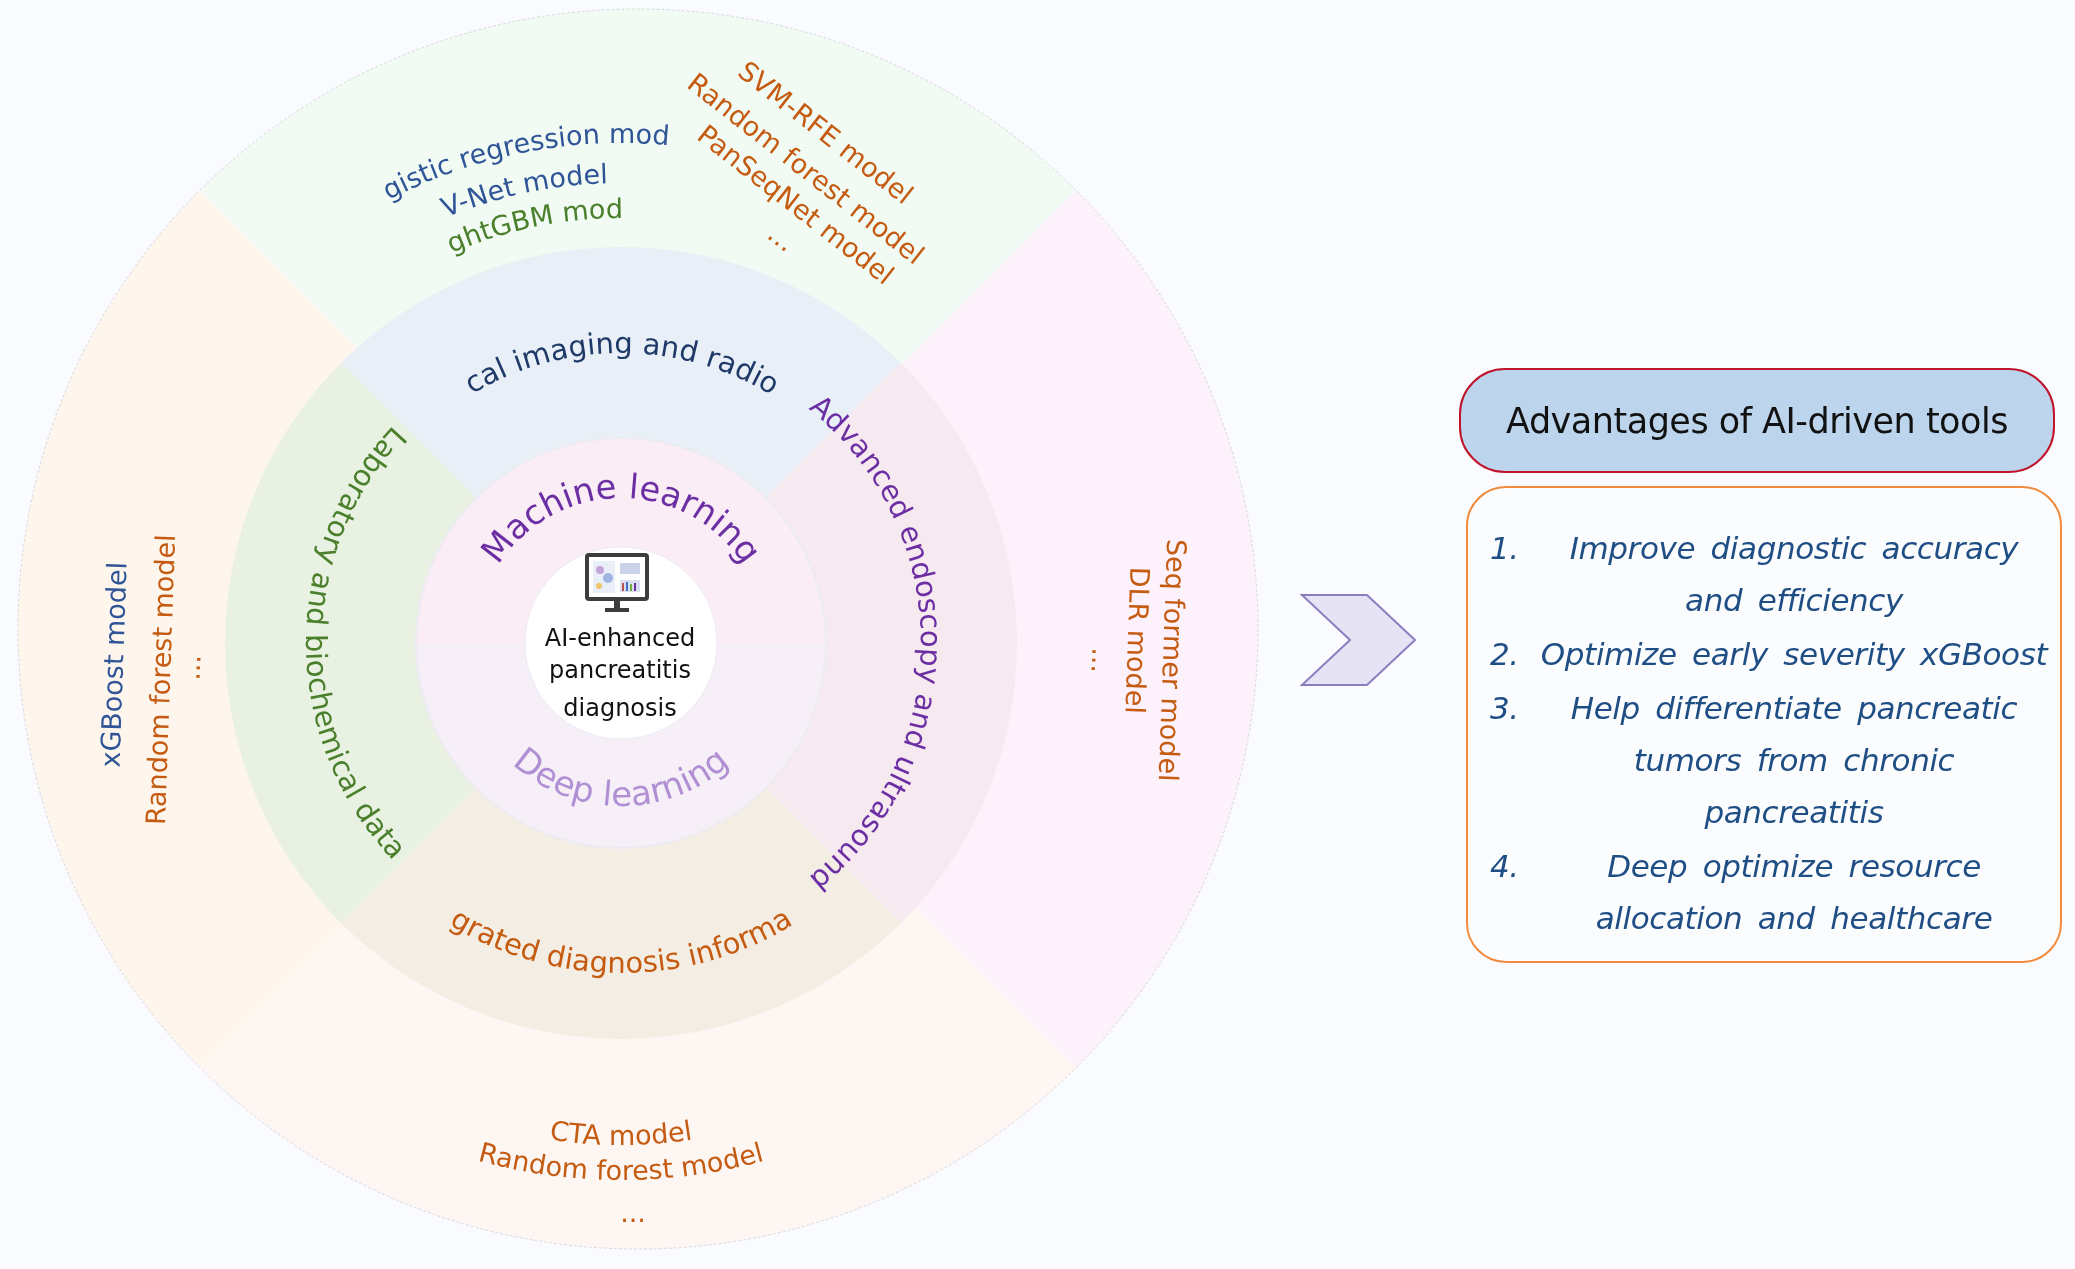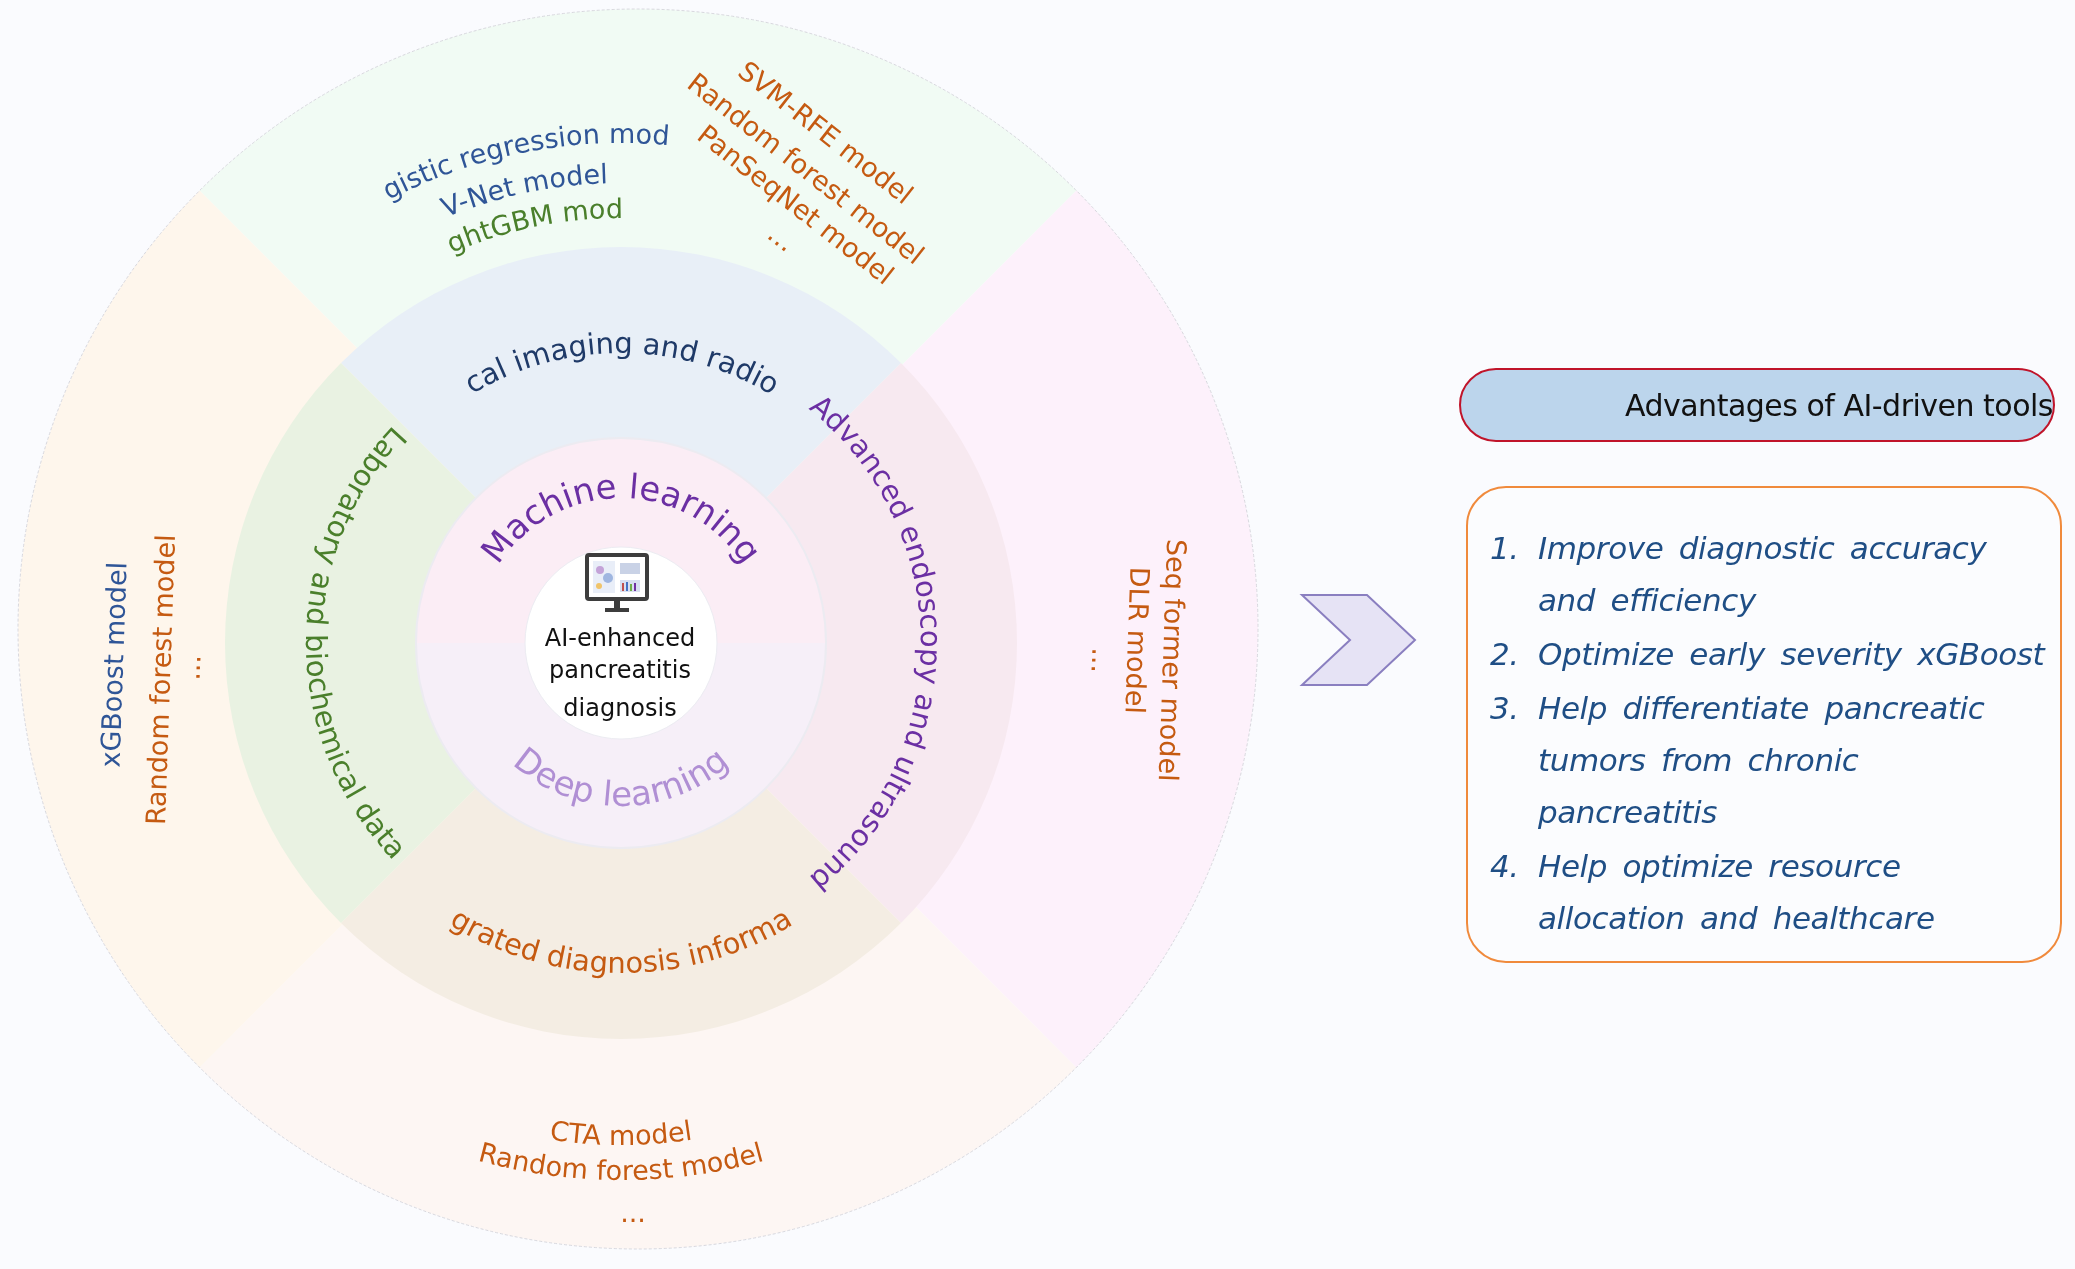--- a/index.html
+++ b/index.html
@@ -1,36 +1,36 @@
 <!DOCTYPE html>
 <html><head>
 <meta charset="utf-8">
 <style>
   html, body { margin: 0; padding: 0; background: #fafbfe; }
   body { width: 2075px; height: 1269px; position: relative; overflow: hidden;
          font-family: "DejaVu Sans", sans-serif; }
   #diagram { position: absolute; left: 0; top: 0; }
   .seg-text { font-family: "DejaVu Sans", sans-serif; }
   .adv-title {
-    position: absolute; left: 1459px; top: 368px; width: 596px; height: 74px;
+    position: absolute; left: 1459px; top: 368px; width: 596px; height: 105px;
     box-sizing: border-box; border: 2px solid #c0142a; border-radius: 46px;
-    background: #bcd5ec; display: flex; align-items: center; justify-content: flex-end;
-    font-family: "DejaVu Sans", sans-serif; font-size: 30px; color: #111;
+    background: #bcd5ec; display: flex; align-items: center; justify-content: center;
+    font-family: "DejaVu Sans", sans-serif; font-size: 35px; color: #111;
     letter-spacing: -0.5px;
   }
   .adv-box {
     position: absolute; left: 1466px; top: 486px; width: 596px; height: 477px;
     box-sizing: border-box; border: 2px solid #f08a3c; border-radius: 40px;
     background: #fbfcfe; padding: 34px 10px 0 22px;
     font-family: "DejaVu Sans", sans-serif; font-style: italic; color: #1f4e85;
     font-size: 31px; letter-spacing: -0.4px;
   }
   .adv-item { display: flex; line-height: 52px; margin-bottom: 2px; }
   .adv-num { width: 48px; flex: 0 0 48px; }
-  .adv-text { flex: 1; word-spacing: 6px; }
+  .adv-text { flex: 1; word-spacing: 6px; text-align: center; }
 </style>
 </head>
 <body>
 
 <svg id="diagram" width="2075" height="1269" viewBox="0 0 2075 1269" xmlns="http://www.w3.org/2000/svg">
   <defs id="defs">
       <path id="arc0" d="M386.2642186070548,201.52620357053644 A500,500 0 0 1 664.5778713738291,144.90265095412724" fill="none"></path>
       <path id="arc1" d="M448.68096702868047,216.4954268992778 A460,460 0 0 1 604.9462315168497,183.28021957121592" fill="none"></path>
       <path id="arc2" d="M454.9392703920587,251.78543728271285 A425,425 0 0 1 621,218" fill="none"></path>
       <path id="arc3" d="M485.04715730392746,1124.6817115228116 A465,465 0 0 0 756.9528426960726,1124.6817115228114" fill="none"></path>
@@ -122,15 +122,15 @@
   <div class="adv-item">
     <span class="adv-num">2.</span>
     <span class="adv-text">Optimize early severity xGBoost</span>
   </div>
   <div class="adv-item">
     <span class="adv-num">3.</span>
     <span class="adv-text">Help differentiate pancreatic tumors from chronic pancreatitis</span>
   </div>
   <div class="adv-item">
     <span class="adv-num">4.</span>
-    <span class="adv-text">Help optimize resource allocation and healthcare</span>
+    <span class="adv-text">Deep optimize resource allocation and healthcare</span>
   </div>
 </div>
 
 </body></html>

